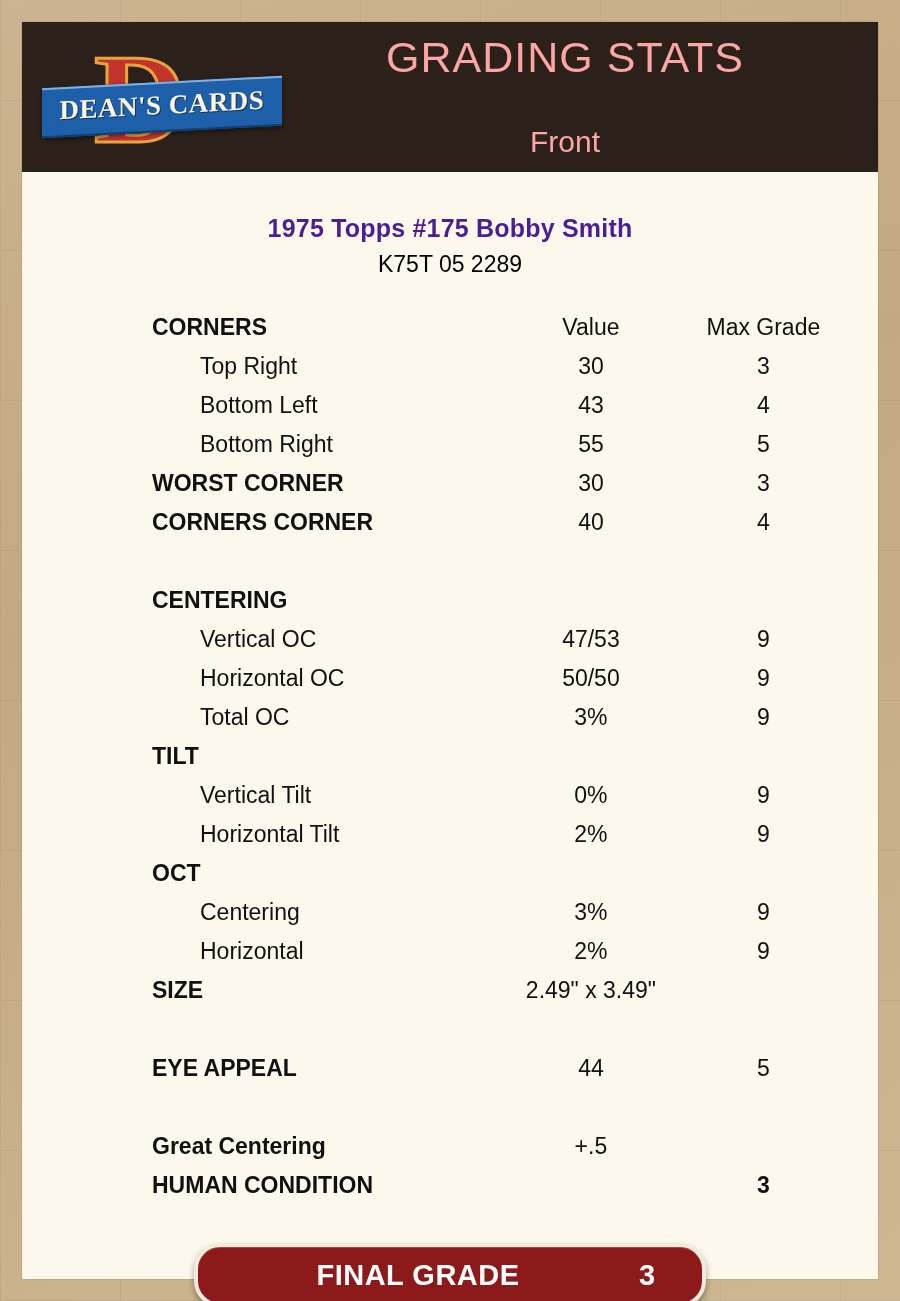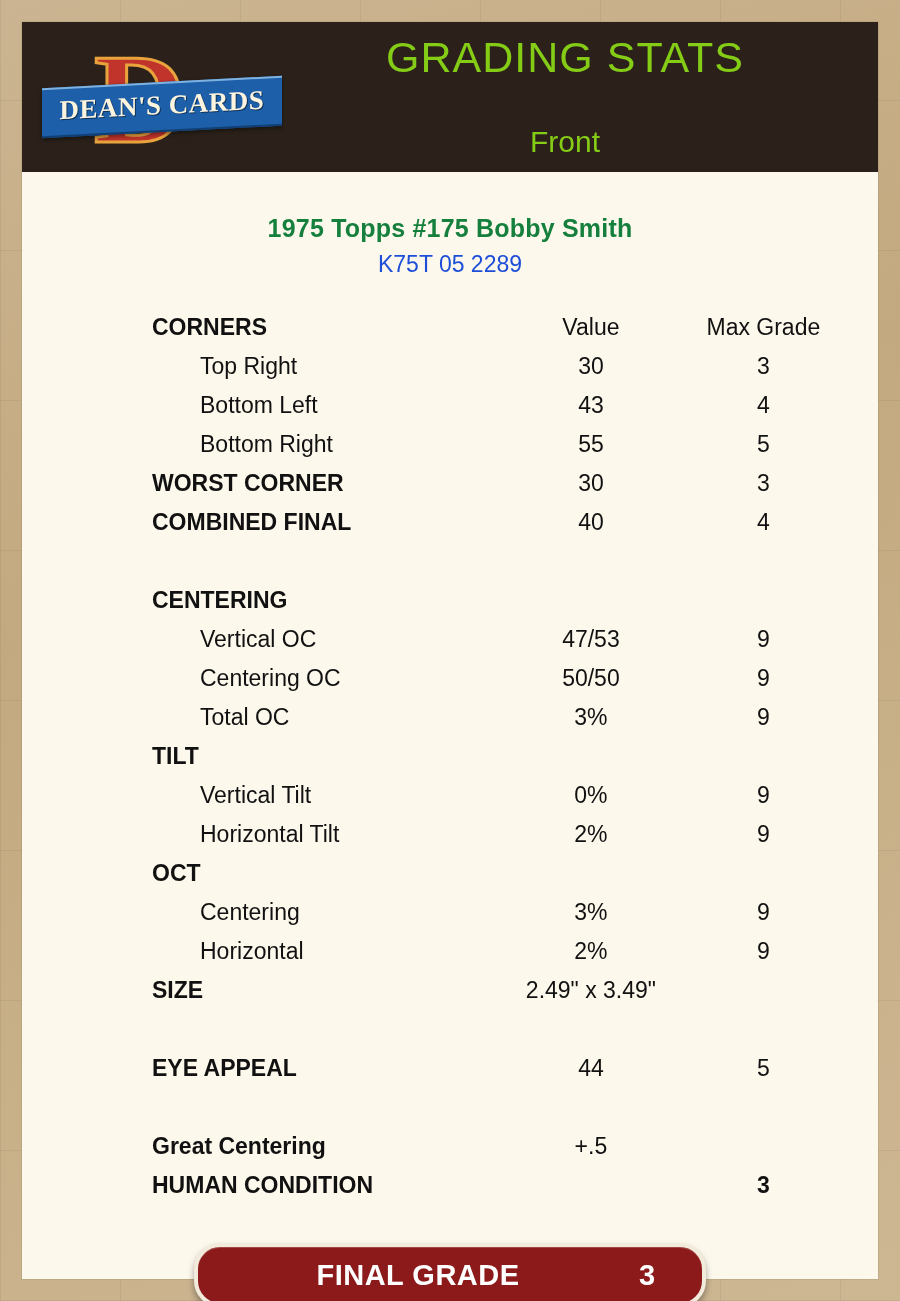--- a/index.html
+++ b/index.html
@@ -83,48 +83,48 @@
     color: #fdf4e0;
     font-family: "Liberation Serif", serif;
     font-weight: bold;
     font-size: 27px;
     letter-spacing: 0.5px;
     text-shadow: 1px 1px 0 #0d3257;
   }
   .header-titles {
     flex: 1;
     text-align: center;
-    color: #84cc16;
+    color: #fca5a5;
     padding-right: 40px;
   }
   .header-titles .t1 {
     font-size: 43px;
     letter-spacing: 1px;
     line-height: 52px;
   }
   .header-titles .t2 {
     font-size: 30px;
     line-height: 42px;
     font-weight: 400;
     margin-top: 38px;
   }
   .body-area {
     padding: 42px 0 0 0;
   }
   .card-title {
     text-align: center;
     font-size: 25px;
     font-weight: bold;
-    color: #15803d;
+    color: #4c1d95;
     letter-spacing: 0.2px;
   }
   .card-serial {
     text-align: center;
     font-size: 23px;
-    color: #1d4ed8;
+    color: #000000;
     margin-top: 8px;
   }
   table.stats {
     margin: 30px 0 0 130px;
     border-collapse: collapse;
     width: 700px;
   }
   table.stats td {
     font-size: 23px;
     color: #111;
@@ -222,21 +222,21 @@
           <td class="c-value">55</td>
           <td class="c-max">5</td>
         </tr>
 
         <tr>
           <td class="c-label sec-head">WORST CORNER</td>
           <td class="c-value">30</td>
           <td class="c-max">3</td>
         </tr>
         <tr>
-          <td class="c-label sec-head">COMBINED FINAL</td>
+          <td class="c-label sec-head">CORNERS CORNER</td>
           <td class="c-value">40</td>
           <td class="c-max">4</td>
         </tr>
 
         <tr class="spacer-row">
             <td></td>
             <td></td>
             <td></td>
           </tr>
 
@@ -244,21 +244,21 @@
           <td class="c-label sec-head">CENTERING</td>
           <td class="c-value"></td>
           <td class="c-max"></td>
         </tr>
         <tr>
           <td class="c-label indent">Vertical OC</td>
           <td class="c-value">47/53</td>
           <td class="c-max">9</td>
         </tr>
         <tr>
-          <td class="c-label indent">Centering OC</td>
+          <td class="c-label indent">Horizontal OC</td>
           <td class="c-value">50/50</td>
           <td class="c-max">9</td>
         </tr>
         <tr>
           <td class="c-label indent">Total OC</td>
           <td class="c-value">3%</td>
           <td class="c-max">9</td>
         </tr>
 
         <tr>

